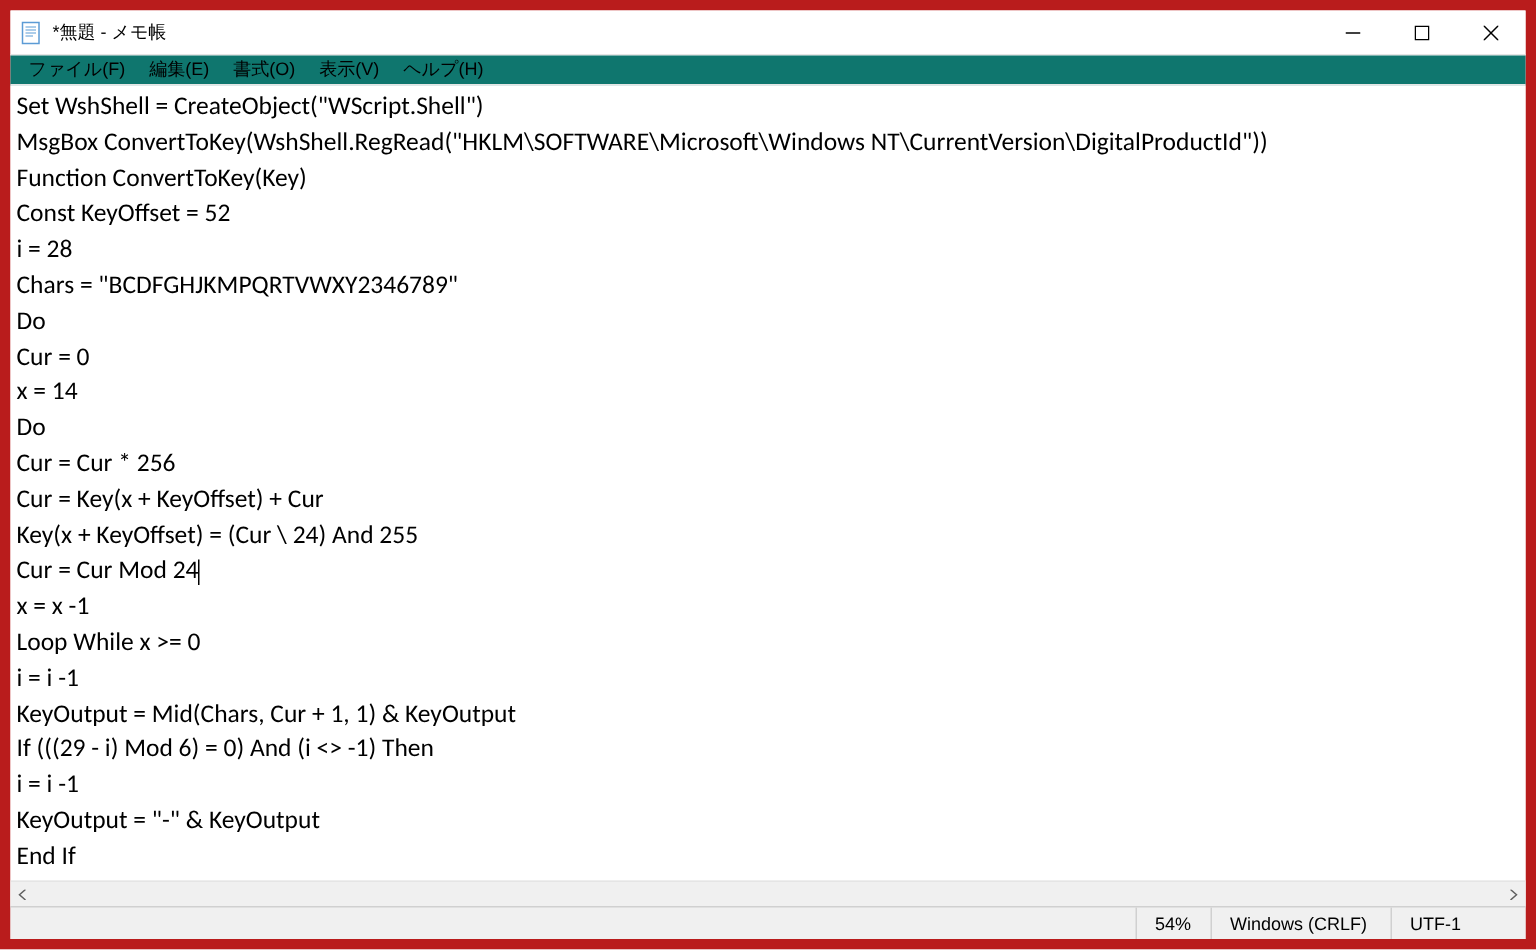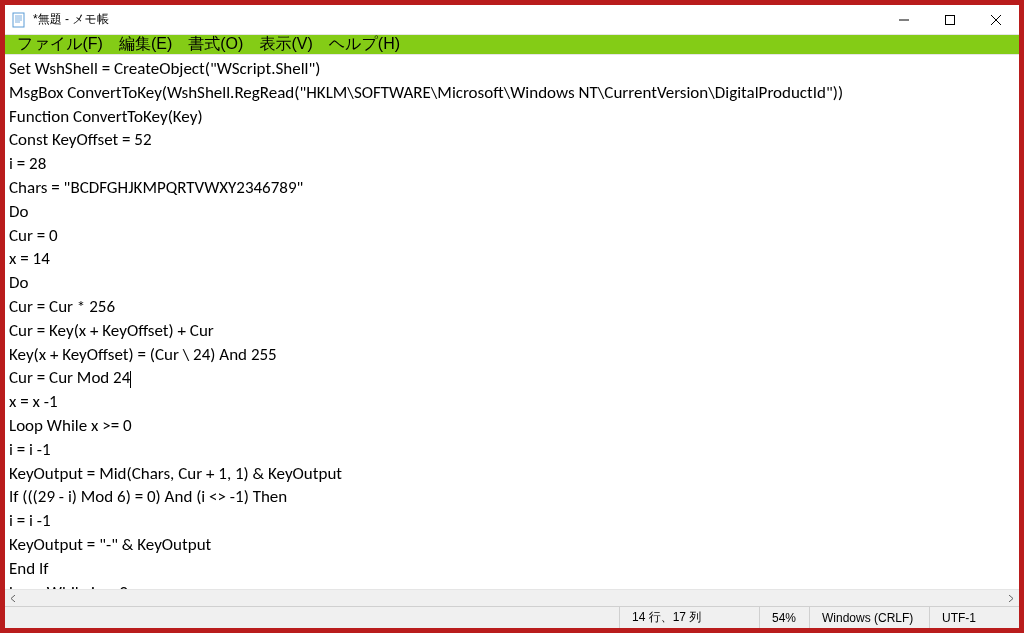--- a/index.html
+++ b/index.html
@@ -10,21 +10,21 @@
     body {
       font-family: "Yu Gothic UI", "Meiryo", sans-serif;
       font-size: 12px;
       background: #f0f0f0;
       overflow: hidden;
     }
     .window {
       width: 1024px;
       height: 633px;
       background: #ffffff;
-      border: 5px solid #b91c1c;
+      border: 7px solid #b91c1c;
       display: flex;
       flex-direction: column;
     }
     .titlebar {
       height: 30px;
       background: #ffffff;
       display: flex;
       align-items: center;
       padding-left: 6px;
       border-bottom: 1px solid #e5e5e5;
@@ -57,26 +57,26 @@
       align-items: center;
       justify-content: center;
       cursor: pointer;
     }
     .window-control svg {
       width: 10px;
       height: 10px;
     }
     .menubar {
       height: 20px;
-      background: #84cc16;
+      background: #0f766e;
       display: flex;
       align-items: center;
       padding: 0 4px;
       border-bottom: 1px solid #e5e5e5;
-      font-size: 16px;
+      font-size: 12px;
     }
     .menu-item {
       padding: 2px 8px;
       cursor: pointer;
     }
     .content-area {
       flex: 1;
       background: #ffffff;
       overflow: hidden;
       position: relative;
@@ -224,18 +224,17 @@
       <div class="scroll-arrow">
         <svg width="7" height="7" viewBox="0 0 7 7">
             <path d="M2 0 L6 3.5 L2 7" fill="none" stroke="#606060" stroke-width="1"></path>
           </svg>
       </div>
     </div>
   </div>
 
   <div class="statusbar">
     <div class="status-spacer"></div>
-    <div class="status-section" style="min-width:140px">14 行、17 列</div>
     <div class="status-section" style="min-width:50px">54%</div>
     <div class="status-section" style="min-width:120px">Windows (CRLF)</div>
     <div class="status-section" style="min-width:90px">UTF-1</div>
   </div>
 </div>
 
 </body></html>

